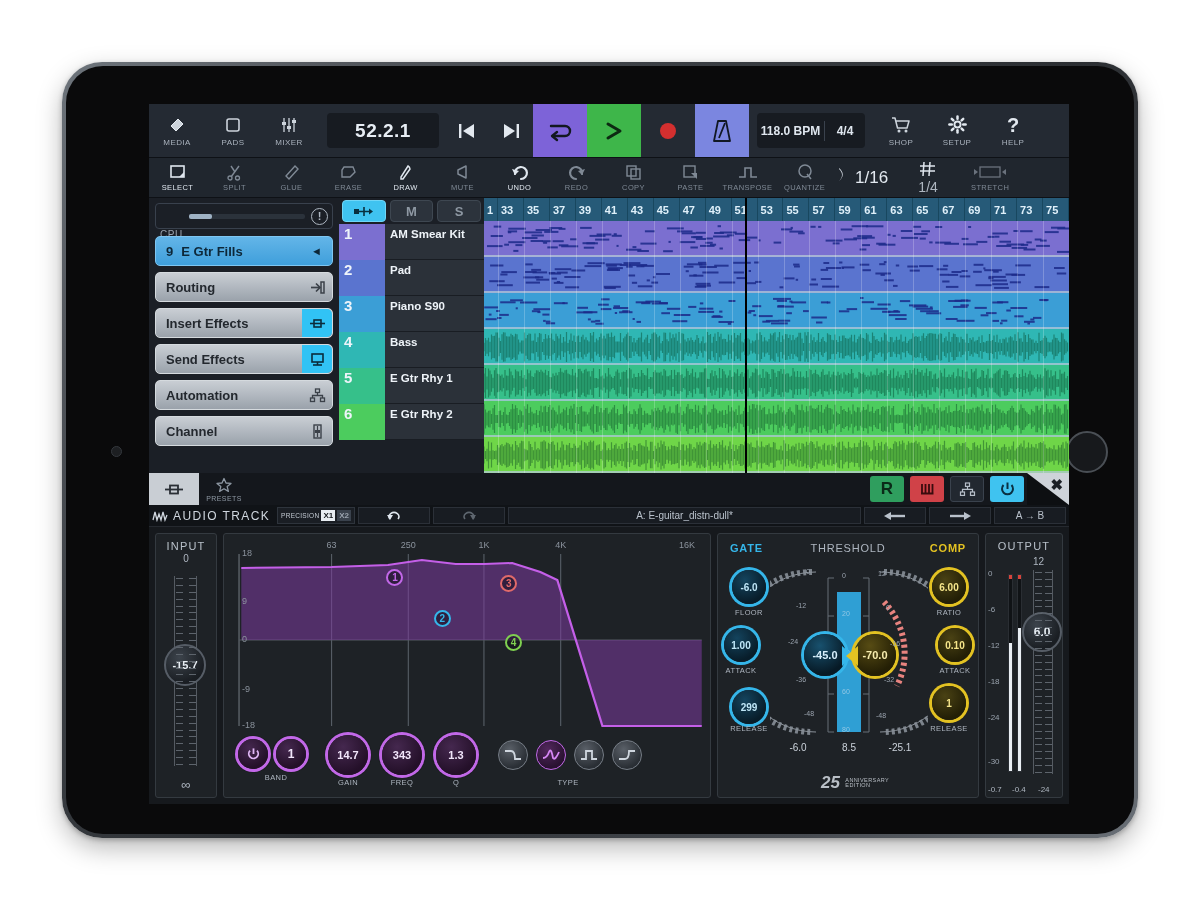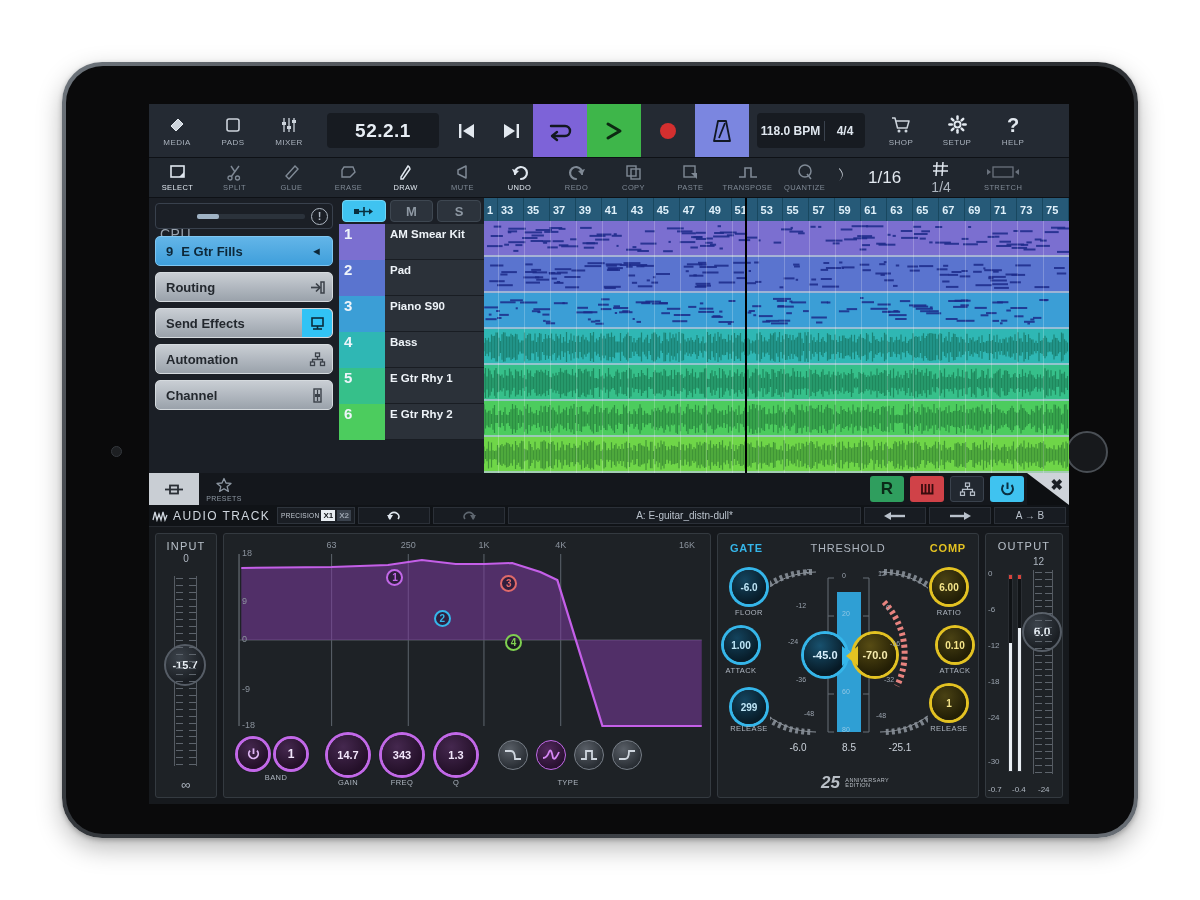--- a/index.html
+++ b/index.html
@@ -78,35 +78,35 @@
     background:#20262e; display:flex; align-items:center;
     border-bottom:1px solid #0e1116;
   }
   .tool {
     width:57px; display:flex; flex-direction:column; align-items:center;
     justify-content:center; gap:2px; cursor:pointer; height:100%;
   }
   .tool .lbl { font-size:7.5px; letter-spacing:.4px; color:#7f8995; }
   .tool.active .lbl { color:#dfe6ee; }
   .tool .tico { height:18px; display:flex; align-items:center; justify-content:center; }
-  .quant-group { display:flex; align-items:center; gap:19px; margin-left:2px; }
+  .quant-group { display:flex; align-items:center; gap:6px; margin-left:2px; }
   .quant-val { color:#e3e9f0; font-size:17px; }
   .grid-tool { width:52px; display:flex; flex-direction:column; align-items:center; justify-content:center; gap:1px; cursor:pointer; }
   .grid-tool .lbl { font-size:14px; color:#aeb6c0; }
 
   
   .leftpanel {
     position:absolute; left:0; top:94px; width:190px; height:275px;
     background:#1b1f26; padding:5px 6px;
   }
   .cpu-row {
     height:26px; border:1px solid #39414d; border-radius:4px;
     display:flex; align-items:center; padding:0 4px; gap:6px; margin-bottom:7px;
   }
-  .cpu-row .cpu-lbl { font-size:14px; color:#9aa3ae; letter-spacing:.5px;margin-top:36px; }
+  .cpu-row .cpu-lbl { font-size:10px; color:#9aa3ae; letter-spacing:.5px;margin-top:36px; }
   .cpu-bar { flex:1; height:5px; background:#2b323b; border-radius:2px; position:relative; }
   .cpu-fill { position:absolute; left:0; top:0; height:5px; width:20%; background:#9fb2c4; border-radius:2px; }
   .cpu-warn {
     width:17px; height:17px; border-radius:50%; border:1.5px solid #aeb7c2;
     display:flex; align-items:center; justify-content:center; color:#aeb7c2;
     font-size:11px; font-weight:bold; cursor:pointer;
   }
   .lp-btn {
     height:30px; border-radius:5px; margin-bottom:6px; display:flex;
     align-items:center; padding-left:10px; cursor:pointer; position:relative;
@@ -514,20 +514,29 @@
           <span class="lp-arrow">◄</span>
         </div>
 
         <div class="lp-btn lp-plain">
           <span>Routing</span>
           <span class="lp-side side-grey">
             <svg width="17" height="15" viewBox="0 0 17 15">
                   <path d="M2 7.5 H10" stroke="#3b4149" stroke-width="1.7"></path>
                   <path d="M7 3.5 L11 7.5 L7 11.5" fill="none" stroke="#3b4149" stroke-width="1.7"></path>
                   <rect x="12" y="2" width="3" height="11" fill="none" stroke="#3b4149" stroke-width="1.5"></rect>
+                </svg>
+          </span>
+        </div>
+        <div class="lp-btn lp-plain">
+          <span>Insert Effects</span>
+          <span class="lp-side side-cyan">
+            <svg width="17" height="15" viewBox="0 0 17 15">
+                  <line x1="1" y1="7.5" x2="16" y2="7.5" stroke="#0b2c3c" stroke-width="1.6"></line>
+                  <rect x="5" y="4" width="7" height="7" fill="none" stroke="#0b2c3c" stroke-width="1.6"></rect>
                 </svg>
           </span>
         </div>
         <div class="lp-btn lp-plain">
           <span>Send Effects</span>
           <span class="lp-side side-cyan">
             <svg width="17" height="15" viewBox="0 0 17 15">
                   <rect x="3" y="2" width="11" height="8" fill="none" stroke="#0b2c3c" stroke-width="1.6"></rect>
                   <line x1="8.5" y1="10" x2="8.5" y2="13" stroke="#0b2c3c" stroke-width="1.6"></line>
                   <line x1="4" y1="13" x2="13" y2="13" stroke="#0b2c3c" stroke-width="1.6"></line>

